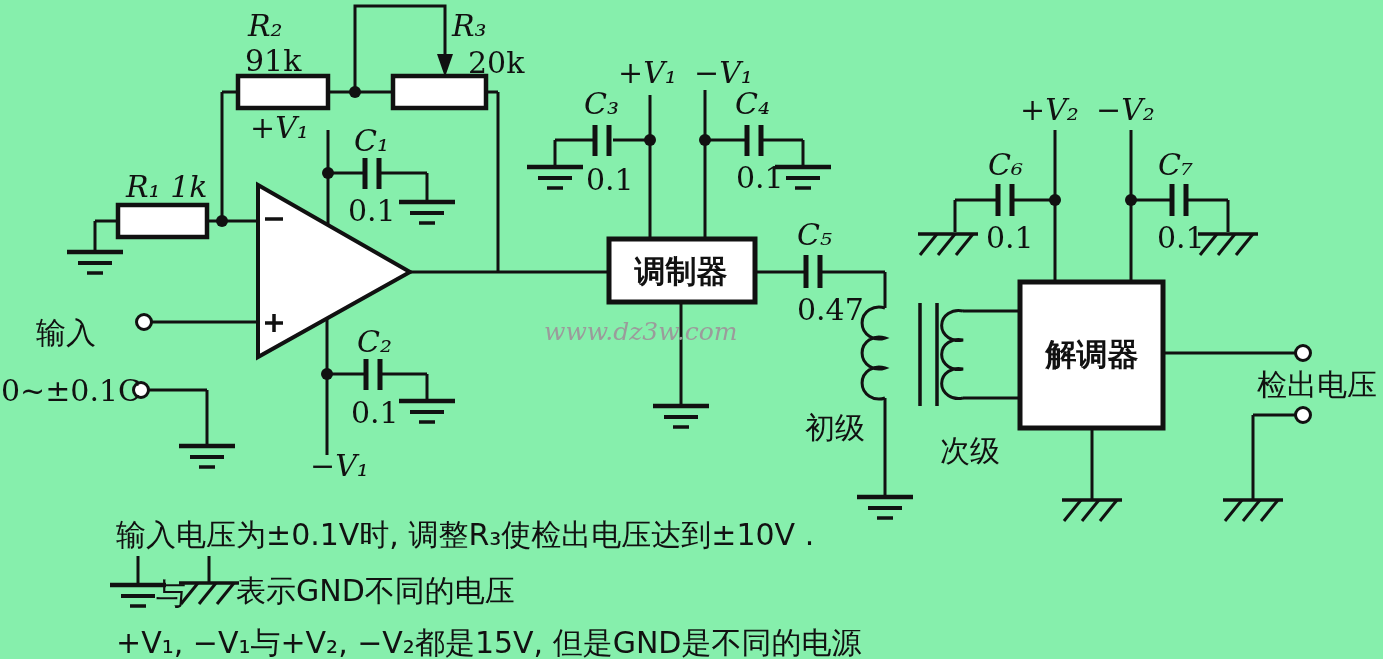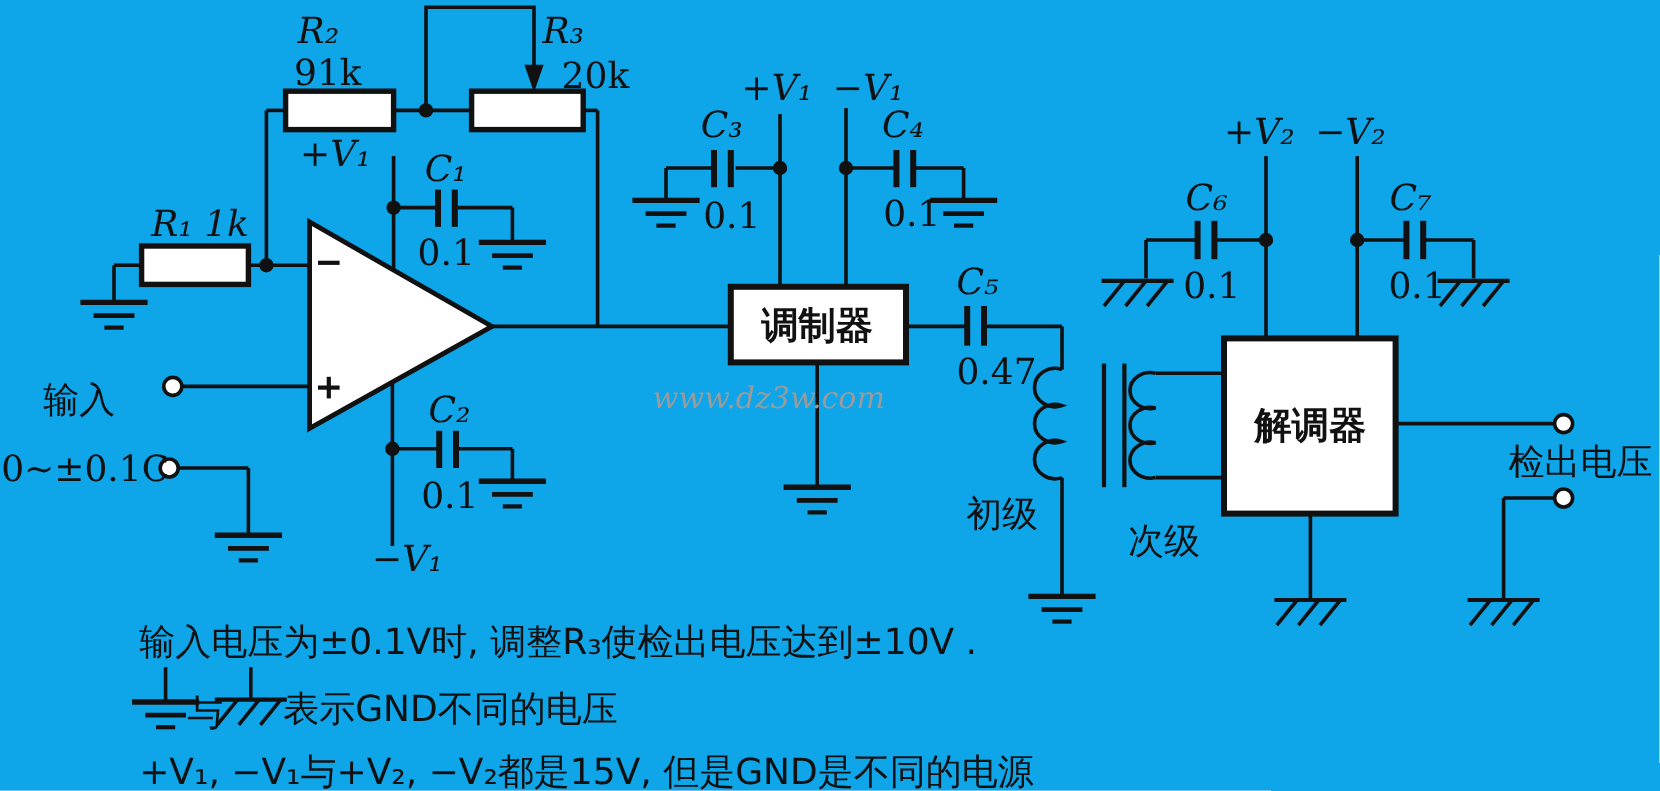--- a/index.html
+++ b/index.html
@@ -1,16 +1,16 @@
 <!DOCTYPE html>
 <html><head>
 <meta charset="utf-8">
 <style>
   html,body{margin:0;padding:0;background:#fff;}
-  .canvas{position:relative;width:1383px;height:659px;background:#0ea5e9;overflow:hidden;}
+  .canvas{position:relative;width:1383px;height:659px;background:#86efac;overflow:hidden;}
   svg{display:block;}
   .wire{stroke:#111;stroke-width:3;fill:none;}
   .comp{stroke:#111;fill:#fff;}
   .plate{stroke:#111;stroke-width:5;fill:none;}
   .dot{fill:#111;stroke:none;}
   .term{fill:#fff;stroke:#111;stroke-width:3;}
   text{fill:#111;}
   .lbl{font-family:"DejaVu Serif","DejaVu Sans",serif;font-style:italic;font-size:30px;}
   .val{font-family:"DejaVu Serif","DejaVu Sans",serif;font-style:normal;font-size:30px;}
   .cjk{font-family:"DejaVu Sans","Liberation Sans",sans-serif;font-size:30px;}

